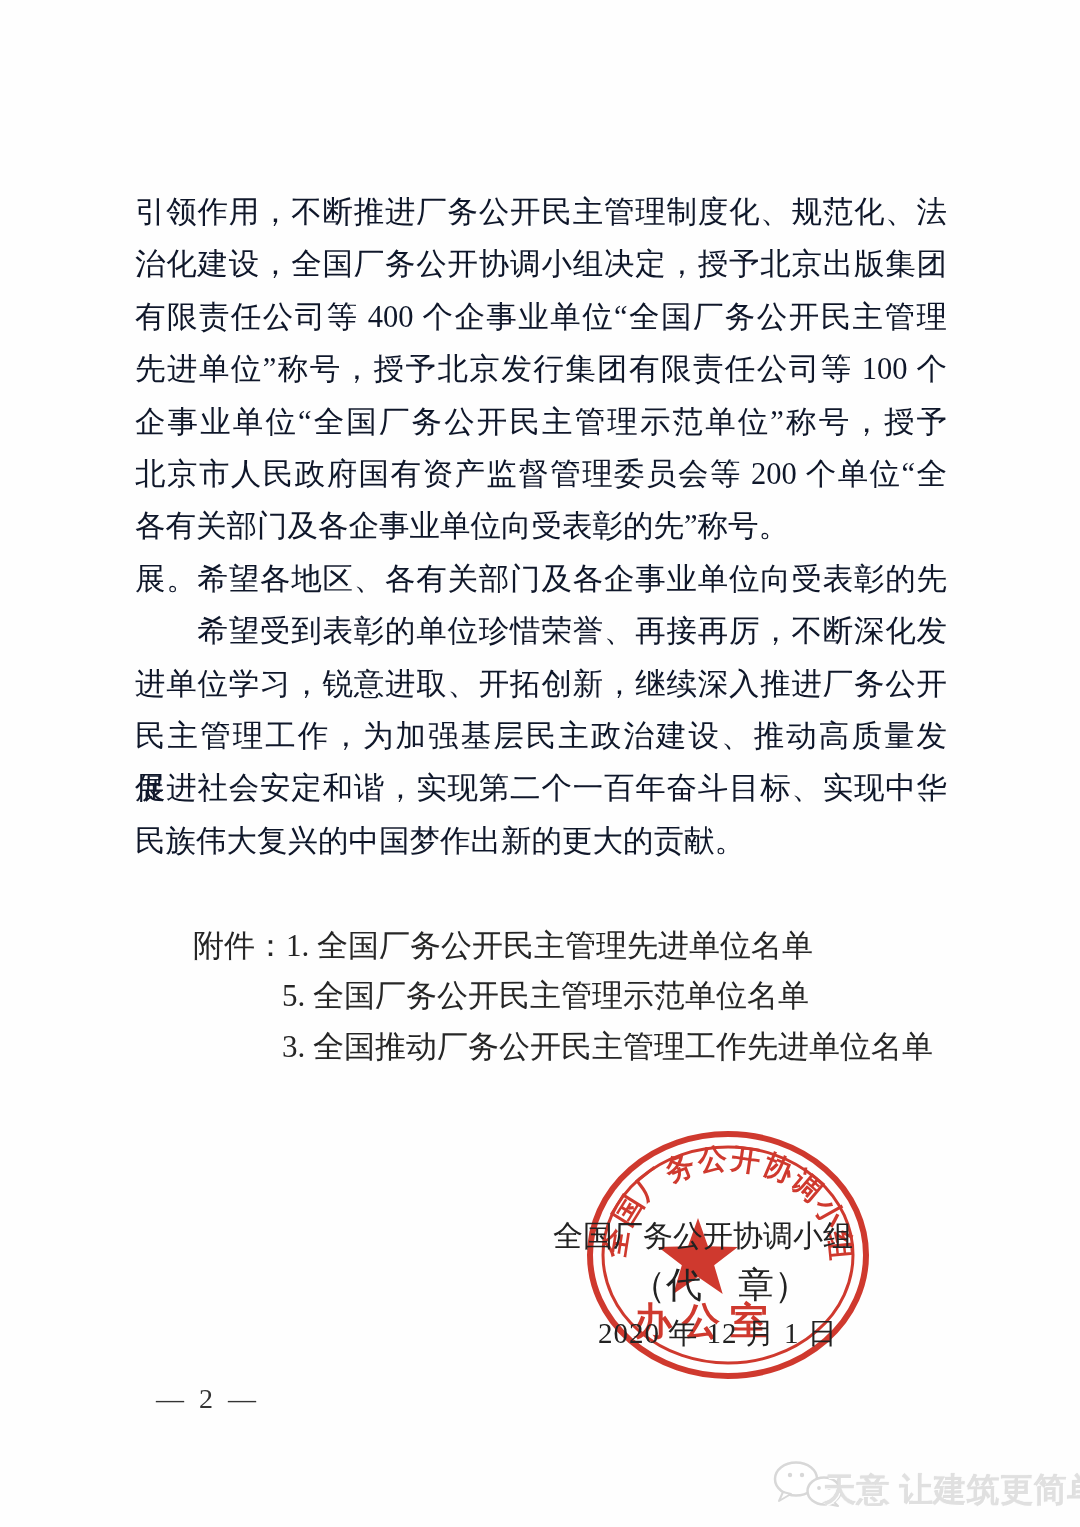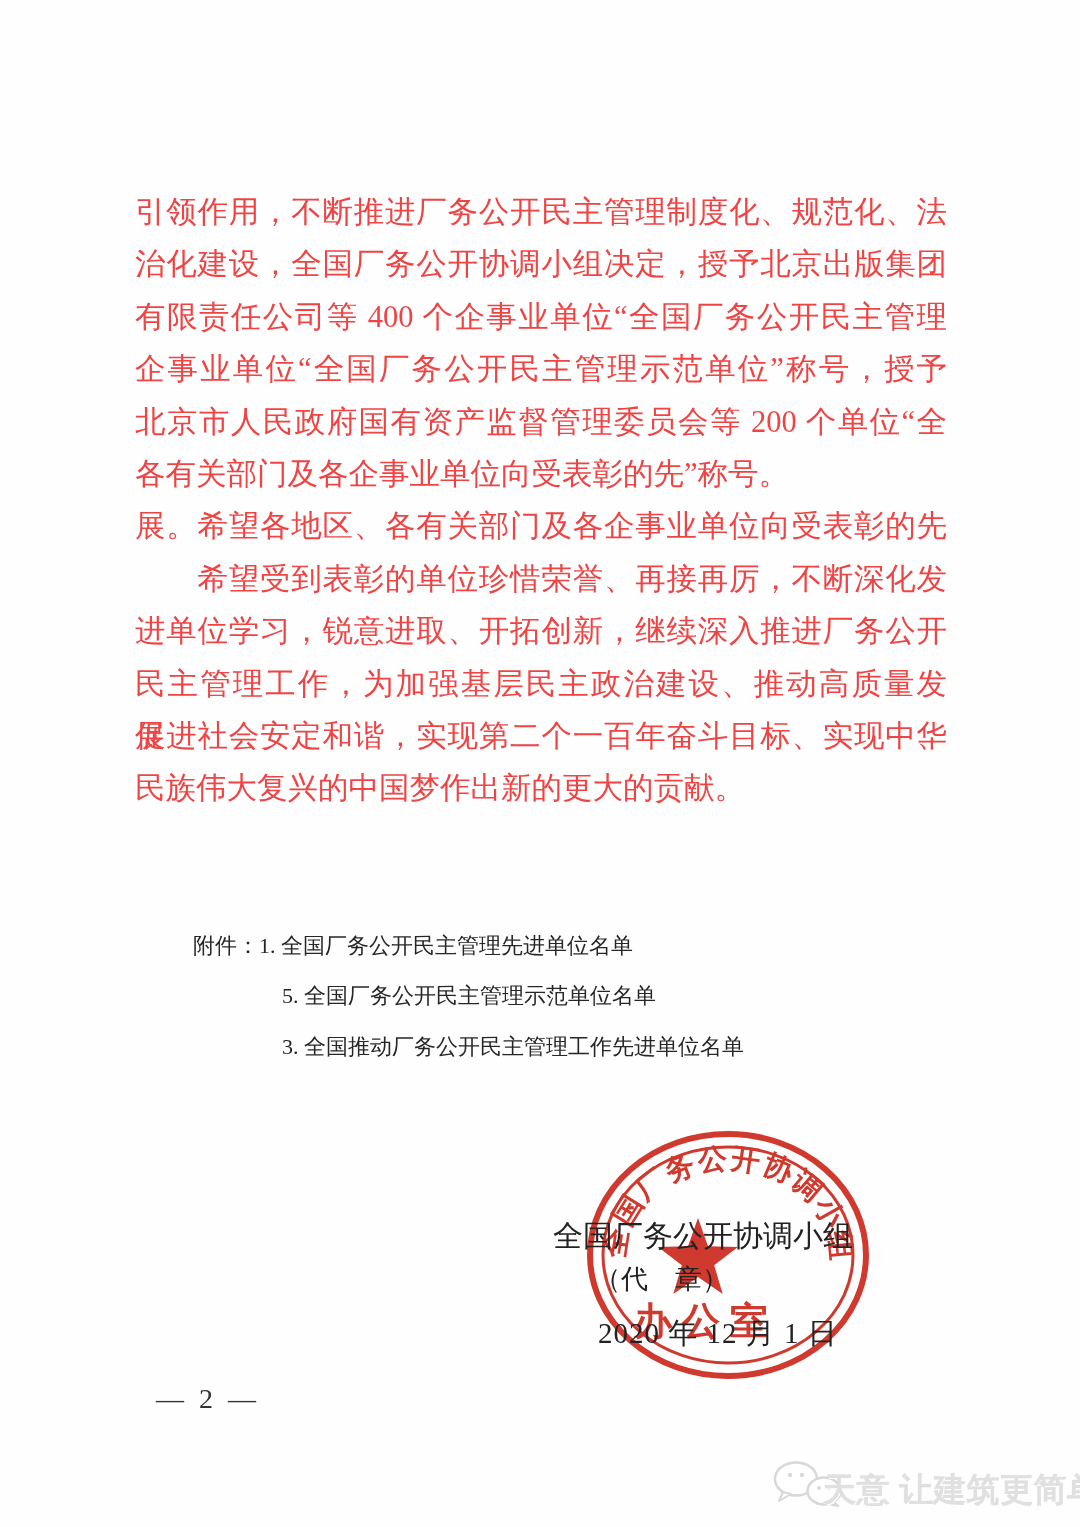--- a/index.html
+++ b/index.html
@@ -7,34 +7,34 @@
     position:relative;
     width:1080px;height:1527px;
     background:#fefefe;
     overflow:hidden;
     font-family:"Liberation Serif","DejaVu Serif",serif;
   }
   
   .body-text{position:absolute;left:135px;top:186px;width:812px;z-index:2;}
   .bline{
     font-size:30.5px;line-height:52.4px;height:52.4px;
-    color:#ef4444;
+    color:#0f172a;
     text-align:justify;text-align-last:justify;
     white-space:normal;
   }
   .bline.end{text-align-last:left;}
   
   .attachment{position:absolute;left:135px;top:921px;width:860px;z-index:2;}
-  .aline{font-size:22px;line-height:50.4px;height:50.4px;color:#262626;white-space:nowrap;}
+  .aline{font-size:31px;line-height:50.4px;height:50.4px;color:#262626;white-space:nowrap;}
   .aline.first{padding-left:58px;}
   .aline.rest{padding-left:147px;}
   
   .sig{position:absolute;color:#222222;z-index:3;white-space:nowrap;}
   .sig-org{left:553px;top:1216px;font-size:30px;}
-  .sig-note{left:594px;top:1261px;font-size:27px;}
+  .sig-note{left:630px;top:1261px;font-size:36px;}
   .sig-date{left:598px;top:1314px;font-size:29px;letter-spacing:1px;}
   
   .seal{position:absolute;left:578px;top:1125px;width:300px;height:260px;z-index:1;opacity:0.93;}
   .seal text{font-family:"Liberation Serif","DejaVu Serif",serif;font-weight:600;}
   
   .page-number{
     position:absolute;left:156px;top:1383px;
     font-size:28px;color:#333333;letter-spacing:4px;z-index:2;white-space:nowrap;
   }
   
@@ -49,20 +49,21 @@
 </style>
 </head>
 <body>
 
 <div class="page">
 
   <div class="body-text">
     <div class="bline">引领作用，不断推进厂务公开民主管理制度化、规范化、法</div>
     <div class="bline">治化建设，全国厂务公开协调小组决定，授予北京出版集团</div>
     <div class="bline">有限责任公司等 400 个企事业单位“全国厂务公开民主管理</div>
+    <div class="bline">先进单位”称号，授予北京发行集团有限责任公司等 100 个</div>
     <div class="bline">企事业单位“全国厂务公开民主管理示范单位”称号，授予</div>
     <div class="bline">北京市人民政府国有资产监督管理委员会等 200 个单位“全</div>
     <div class="bline end">各有关部门及各企事业单位向受表彰的先”称号。</div>
     <div class="bline">展。希望各地区、各有关部门及各企事业单位向受表彰的先</div>
     <div class="bline">　　希望受到表彰的单位珍惜荣誉、再接再厉，不断深化发</div>
     <div class="bline">进单位学习，锐意进取、开拓创新，继续深入推进厂务公开</div>
     <div class="bline">民主管理工作，为加强基层民主政治建设、推动高质量发展、</div>
     <div class="bline">促进社会安定和谐，实现第二个一百年奋斗目标、实现中华</div>
     <div class="bline end">民族伟大复兴的中国梦作出新的更大的贡献。</div>
   </div>

